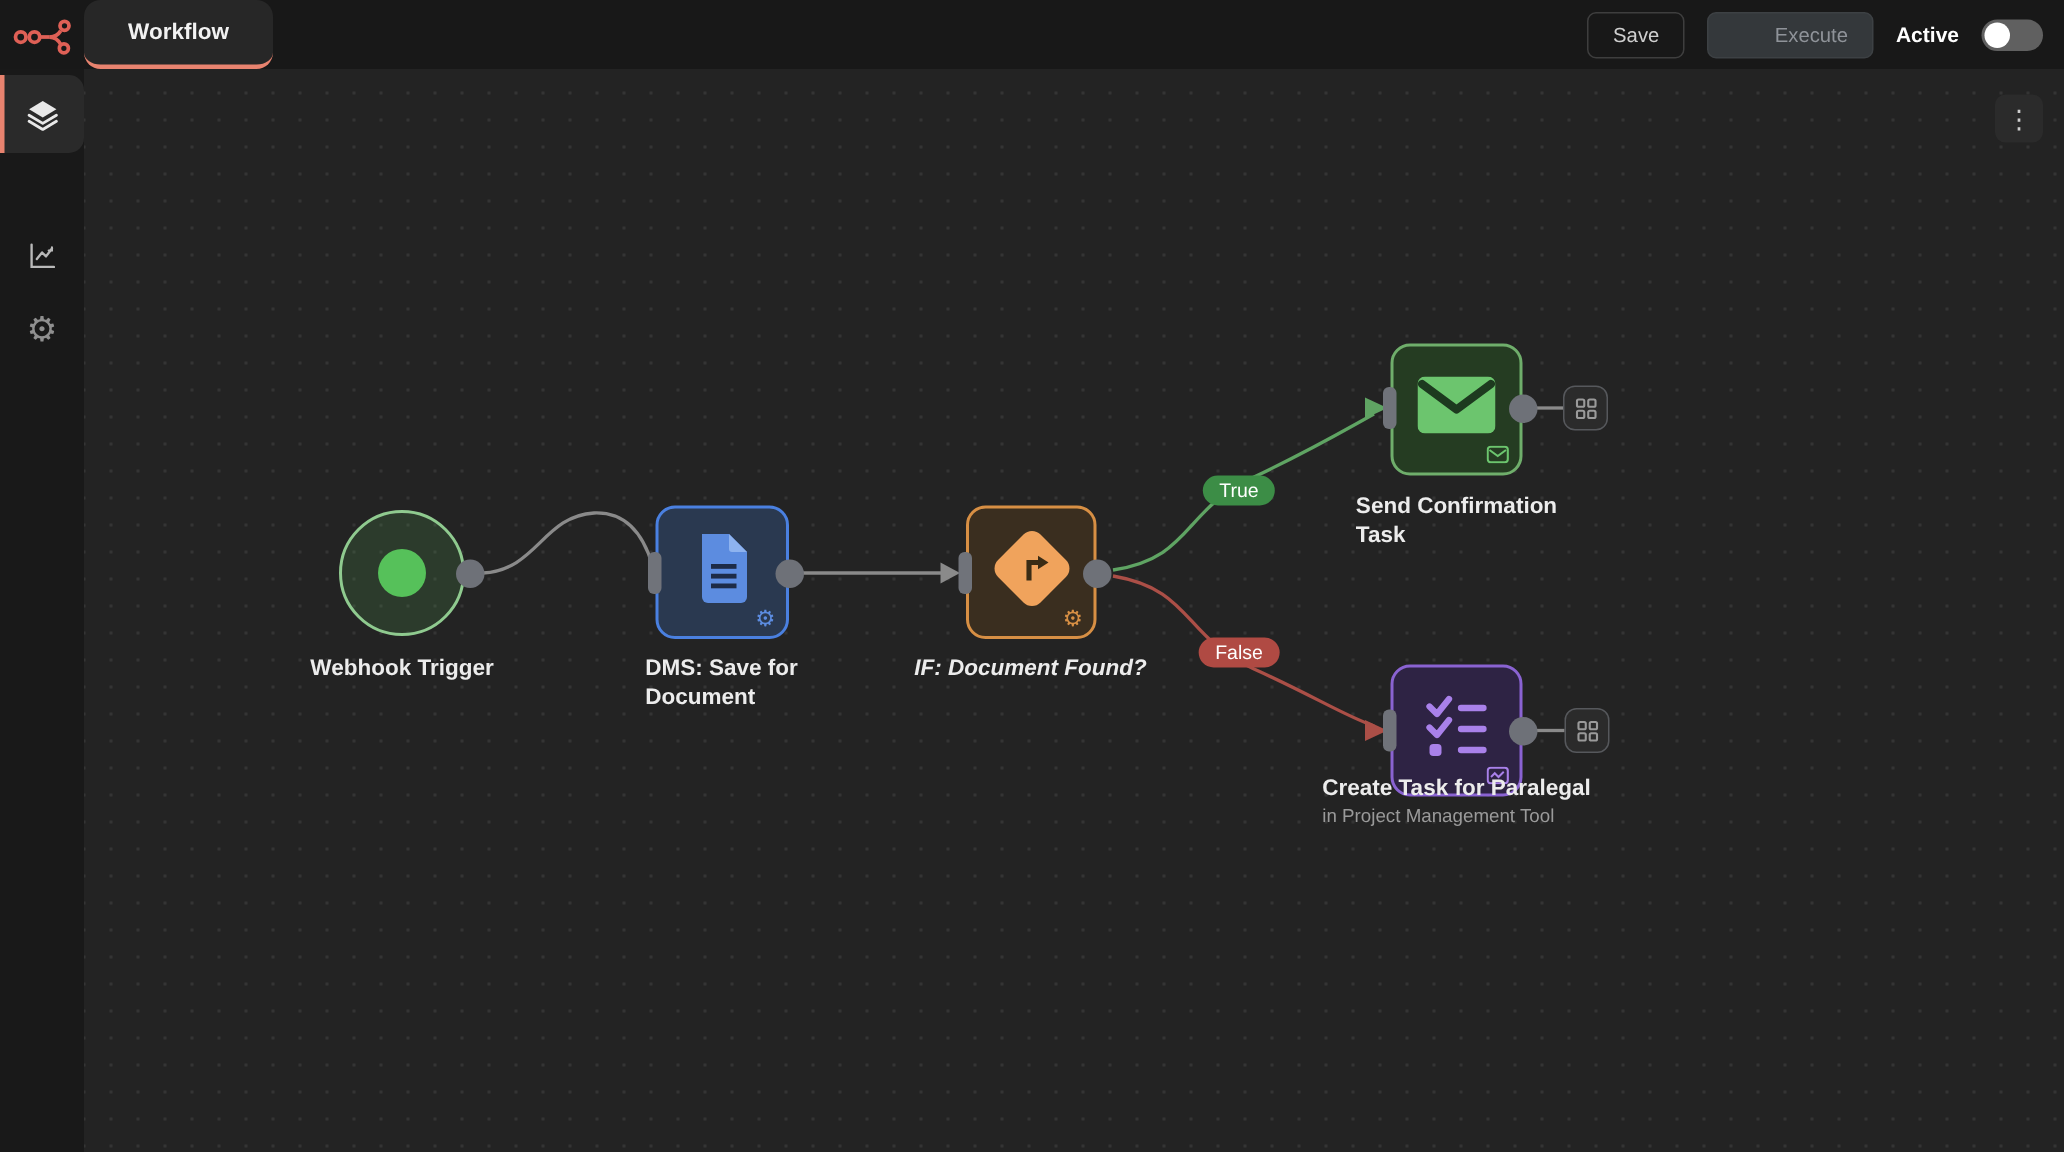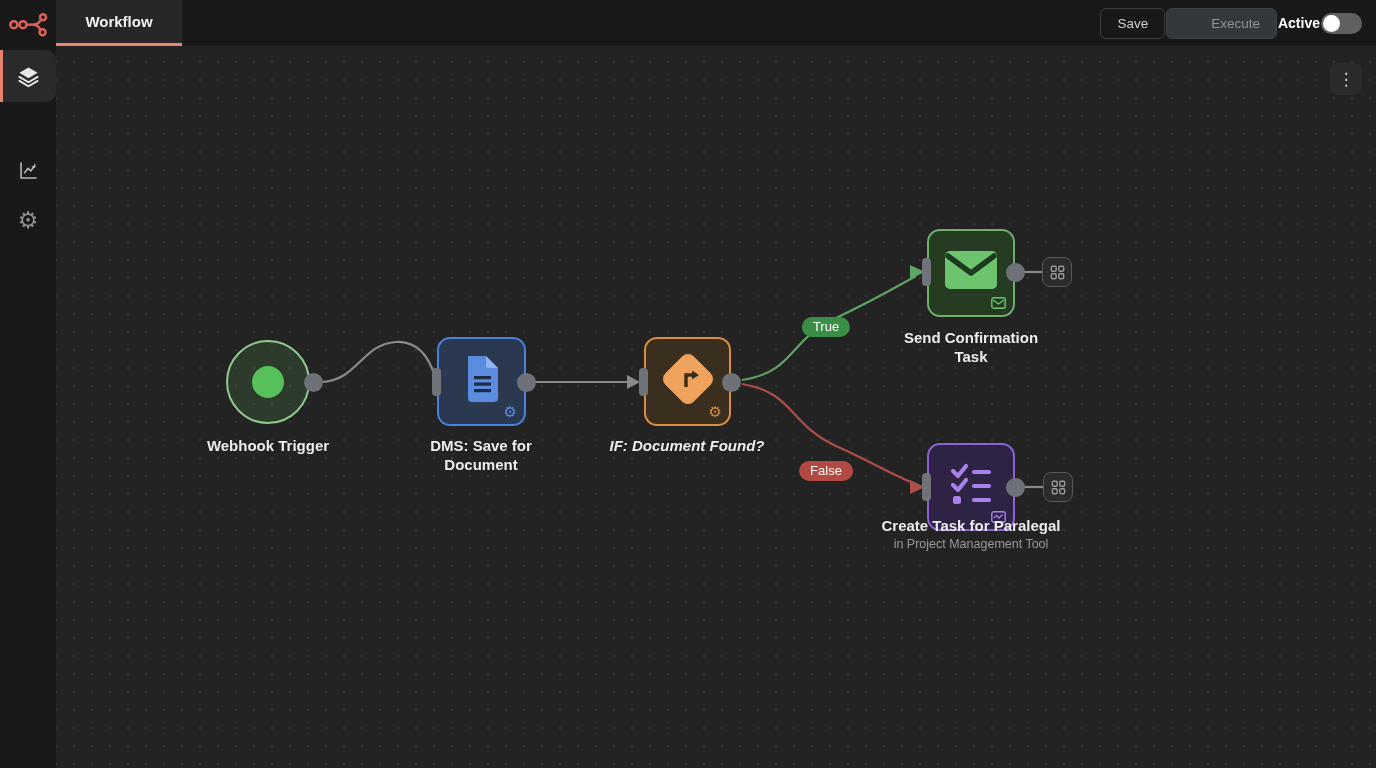--- a/index.html
+++ b/index.html
@@ -7,23 +7,23 @@
     font-family:"Liberation Sans","DejaVu Sans",sans-serif; }
 
   
   .topbar { position:absolute; left:0; top:0; width:1376px; height:46px;
     background:#181818; z-index:30; }
   .logo-box { position:absolute; left:0; top:0; width:56px; height:46px;
     display:flex; align-items:center; justify-content:center; }
   .tab { position:absolute; left:56px; top:0; width:126px; height:46px;
     background:#272727; color:#f2f2f2; font-size:15px; font-weight:600;
     display:flex; align-items:center; justify-content:center;
-    border-bottom:3px solid #e8836f; }
+    border-bottom:3px solid #e8836f;border-radius:11px; }
   .topbar-right { position:absolute; right:14px; top:0; height:46px;
-    display:flex; align-items:center; gap:1px; }
+    display:flex; align-items:center; gap:15px; }
   .btn { height:31px; border-radius:6px; font-size:13.5px; padding:0 16px;
     display:flex; align-items:center; cursor:pointer; }
   .btn-save { background:transparent; border:1px solid #3e3e3e; color:#cfcfcf; }
   .btn-execute { background:#34383b; border:1px solid #3d4144; color:#8f9399;padding-left:44px; }
   .active-label { color:#ffffff; font-size:14px; font-weight:700; }
   .toggle { width:41px; height:21px; border-radius:11px; background:#606060;
     position:relative; cursor:pointer; }
   .toggle-knob { position:absolute; left:2px; top:2px; width:17px; height:17px;
     border-radius:50%; background:#ffffff; }
 
@@ -73,29 +73,29 @@
     transform:translate(-50%,-50%); }
   .mini-gear { position:absolute; right:7px; bottom:4px; font-size:15px;
     line-height:1; }
   .mini-corner { position:absolute; right:7px; bottom:6px; }
 
   .diamond { position:absolute; left:50%; top:47%; width:40px; height:40px;
     transform:translate(-50%,-50%) rotate(45deg); background:#f0a35c;
     border-radius:8px; }
 
   .node-label { position:absolute; z-index:11; color:#ececec; font-size:15px;
-    font-weight:600; text-align:center; line-height:19px; white-space:nowrap;
+    font-weight:600; line-height:19px; white-space:nowrap;
     transform:translateX(-50%); }
   .node-sub { color:#9a9a9a; font-size:12.5px; font-weight:400; }
 
   .wire-pill { position:absolute; z-index:14; color:#ffffff; font-size:13px;
     font-weight:400; padding:2px 11px 3px; border-radius:12px;
     transform:translate(-50%,-50%); cursor:pointer; }
   .pill-true { background:#3c8d46; }
-  .pill-false { background:#b04a43;margin-top:36px; }
+  .pill-false { background:#b04a43; }
 
   .add-btn { position:absolute; width:30px; height:30px; border-radius:8px;
     background:#2b2b2b; border:1.5px solid #56585c; z-index:12; cursor:pointer;
     display:flex; align-items:center; justify-content:center; }
 </style>
 </head>
 <body>
 
 <div class="topbar">
   <div class="logo-box">

